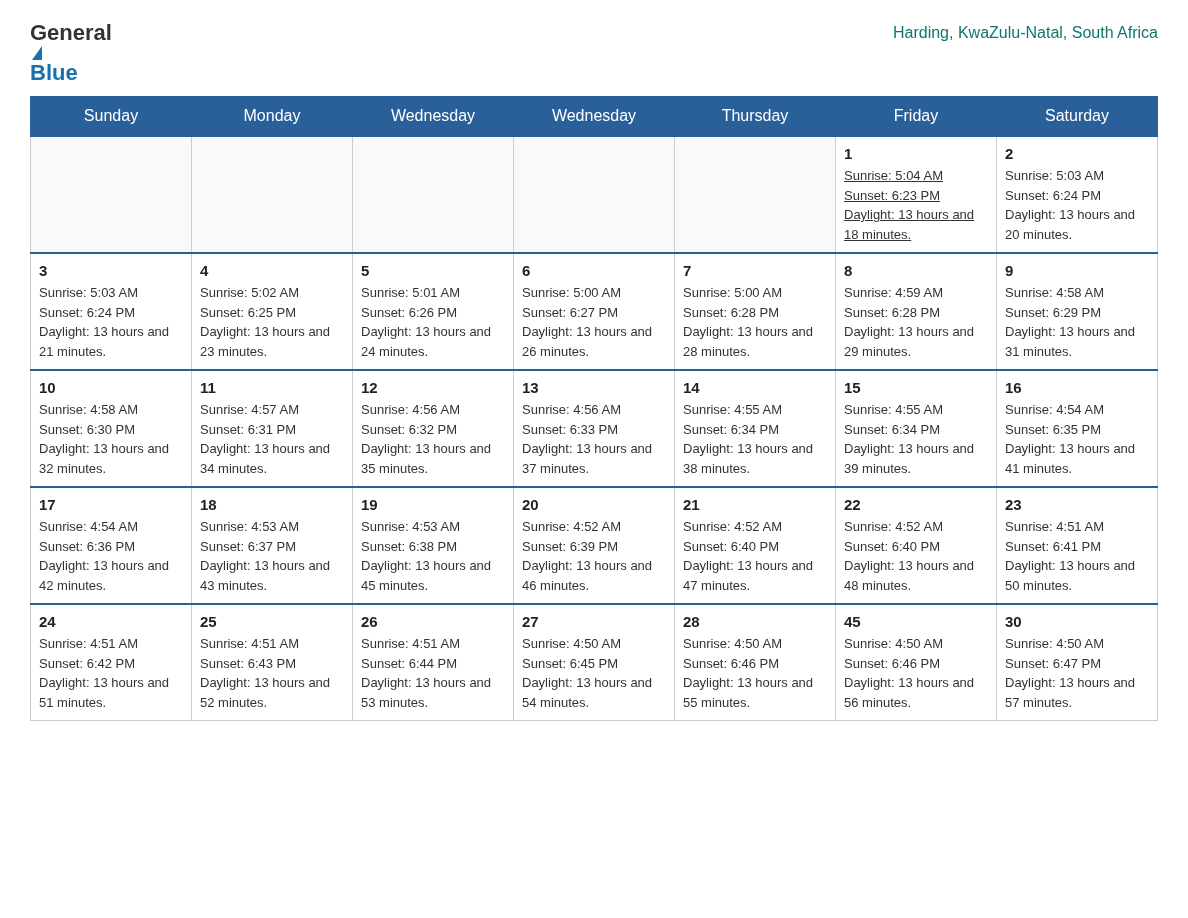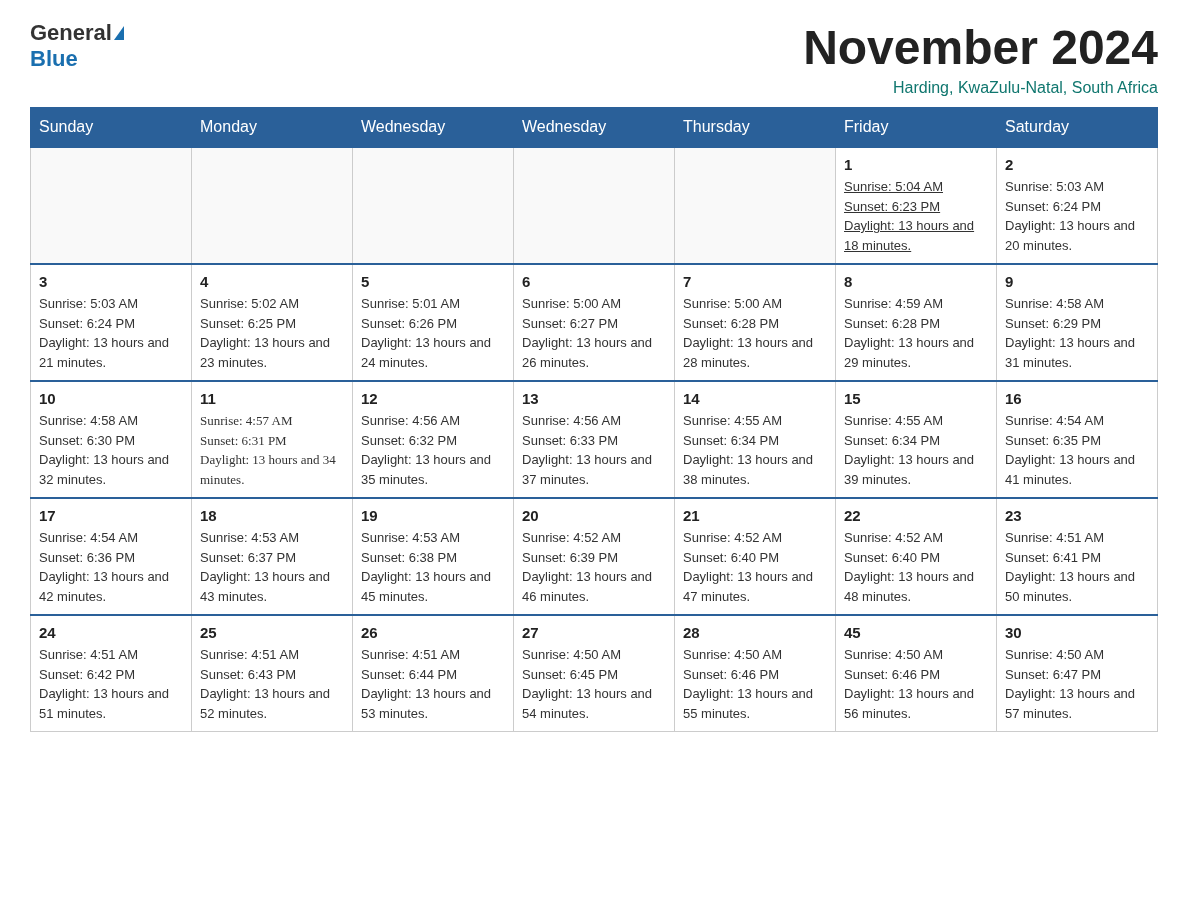--- a/index.html
+++ b/index.html
@@ -55,21 +55,21 @@
     }
     .calendar {
       width: 100%;
       border-collapse: collapse;
       margin-top: 10px;
     }
     .calendar th {
       background-color: #2a6099;
       color: #fff;
       padding: 10px 8px;
-      text-align: left;
+      text-align: center;
       font-size: 16px;
       font-weight: normal;
       border: 1px solid #2a6099;
     }
     .calendar td {
       vertical-align: top;
       padding: 8px;
       border: 1px solid #ccc;
       width: 14.28%;
       min-height: 110px;
@@ -93,28 +93,27 @@
     }
     .empty-cell {
       background: #f9f9f9;
     }
   </style>
 </head>
 <body>
 
 <div class="header">
   <div class="logo">
-    <div style="display:flex;align-items:center;">
+    <div style="display:flex;align-items:flex-start;flex-direction:column;">
       <span class="logo-general">General</span>
       <span class="logo-triangle"></span>
     </div>
     <span class="logo-blue">Blue</span>
   </div>
   <div class="title-block">
-    <div class="main-title">November 2024</div>
     <div class="subtitle">Harding, KwaZulu-Natal, South Africa</div>
   </div>
 </div>
 
 <table class="calendar">
   <thead>
     <tr>
     <th>Sunday</th>
         <th>Monday</th>
         <th>Wednesday</th>
@@ -190,21 +189,21 @@
       </tr>
       <tr>
         <td>
           <span class="day-number">10</span>
           <div class="day-info" style="white-space: pre-line;">Sunrise: 4:58 AM
 Sunset: 6:30 PM
 Daylight: 13 hours and 32 minutes.</div>
         </td>
         <td>
           <span class="day-number">11</span>
-          <div class="day-info" style="white-space: pre-line; font-family: Liberation Serif, serif;">Sunrise: 4:57 AM
+          <div class="day-info" style="white-space: pre-line;">Sunrise: 4:57 AM
 Sunset: 6:31 PM
 Daylight: 13 hours and 34 minutes.</div>
         </td>
         <td>
           <span class="day-number">12</span>
           <div class="day-info" style="white-space: pre-line;">Sunrise: 4:56 AM
 Sunset: 6:32 PM
 Daylight: 13 hours and 35 minutes.</div>
         </td>
         <td>

